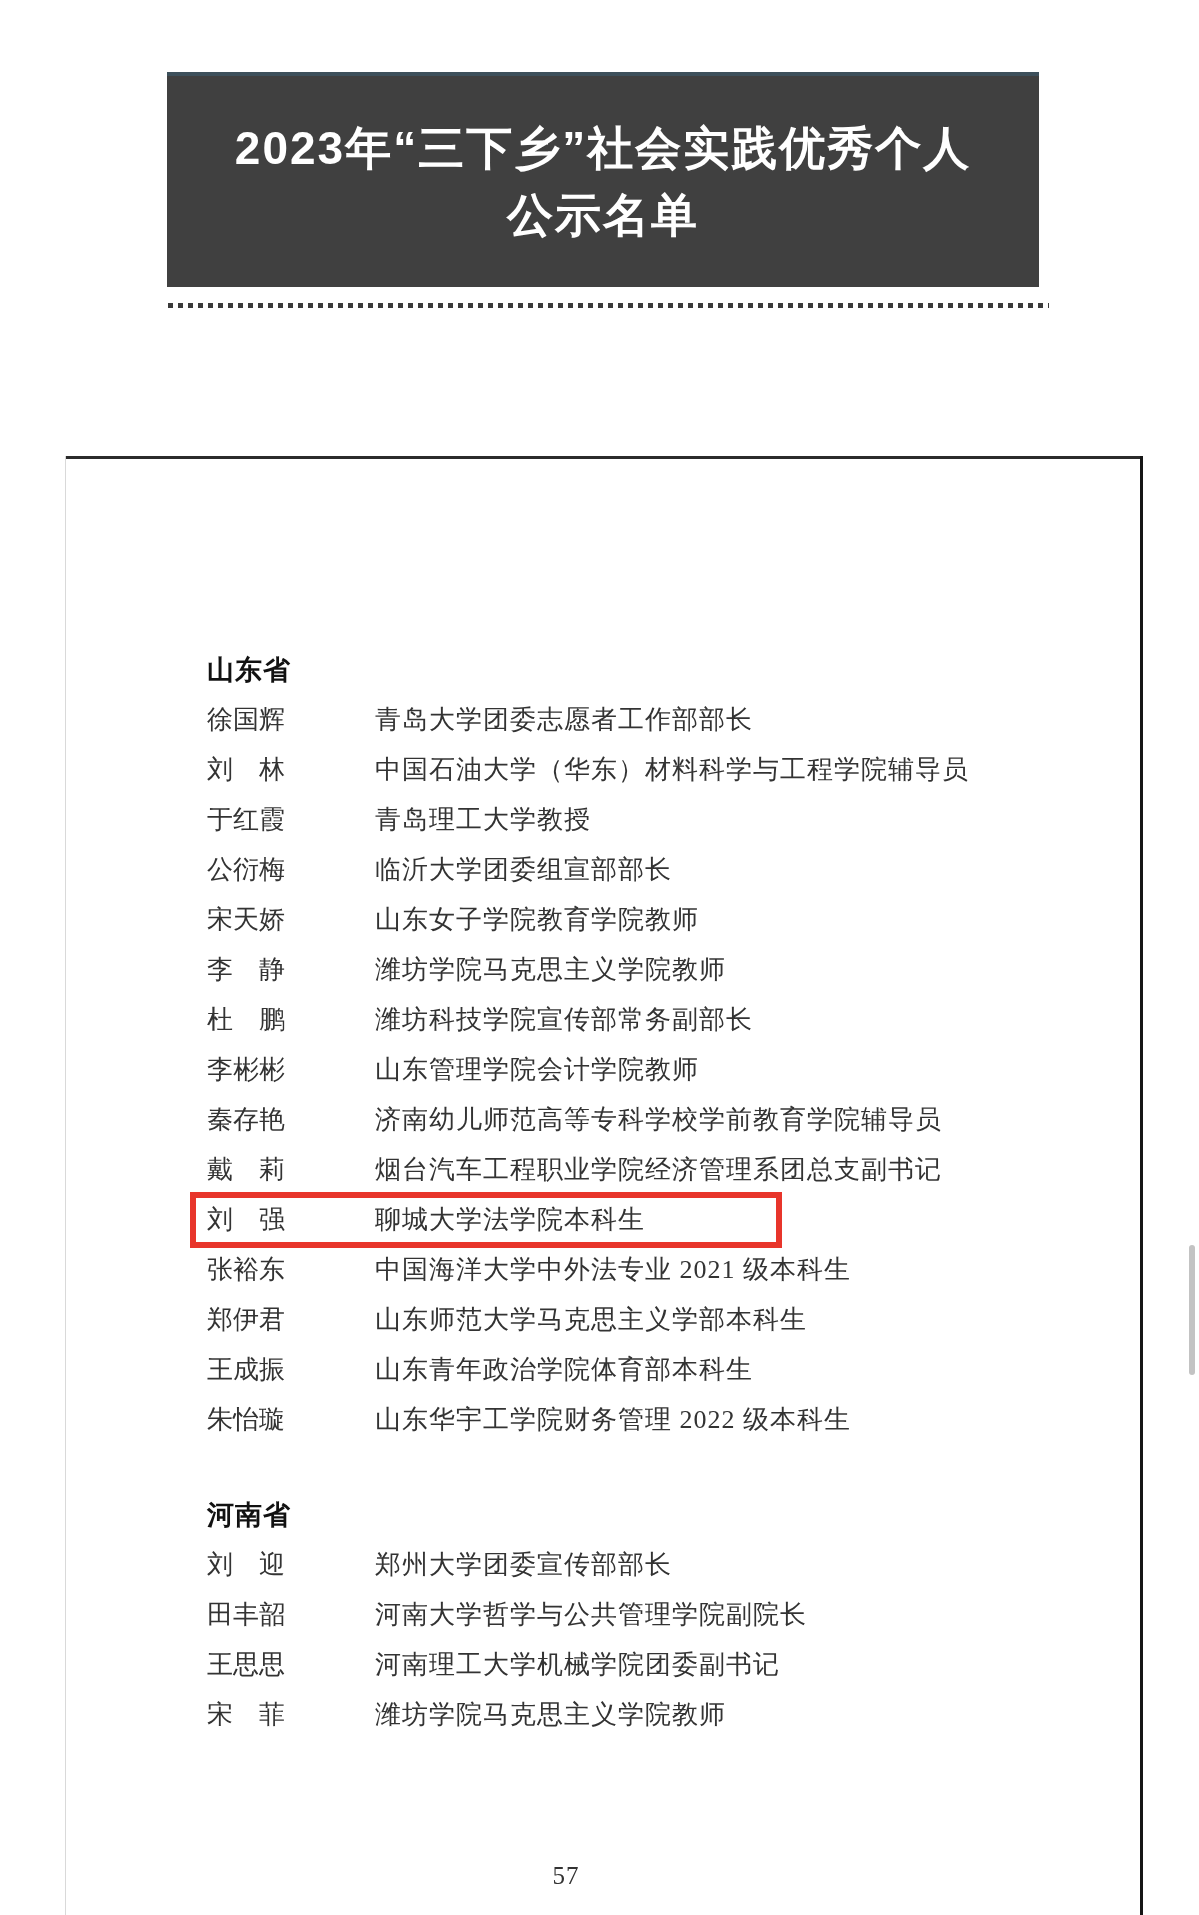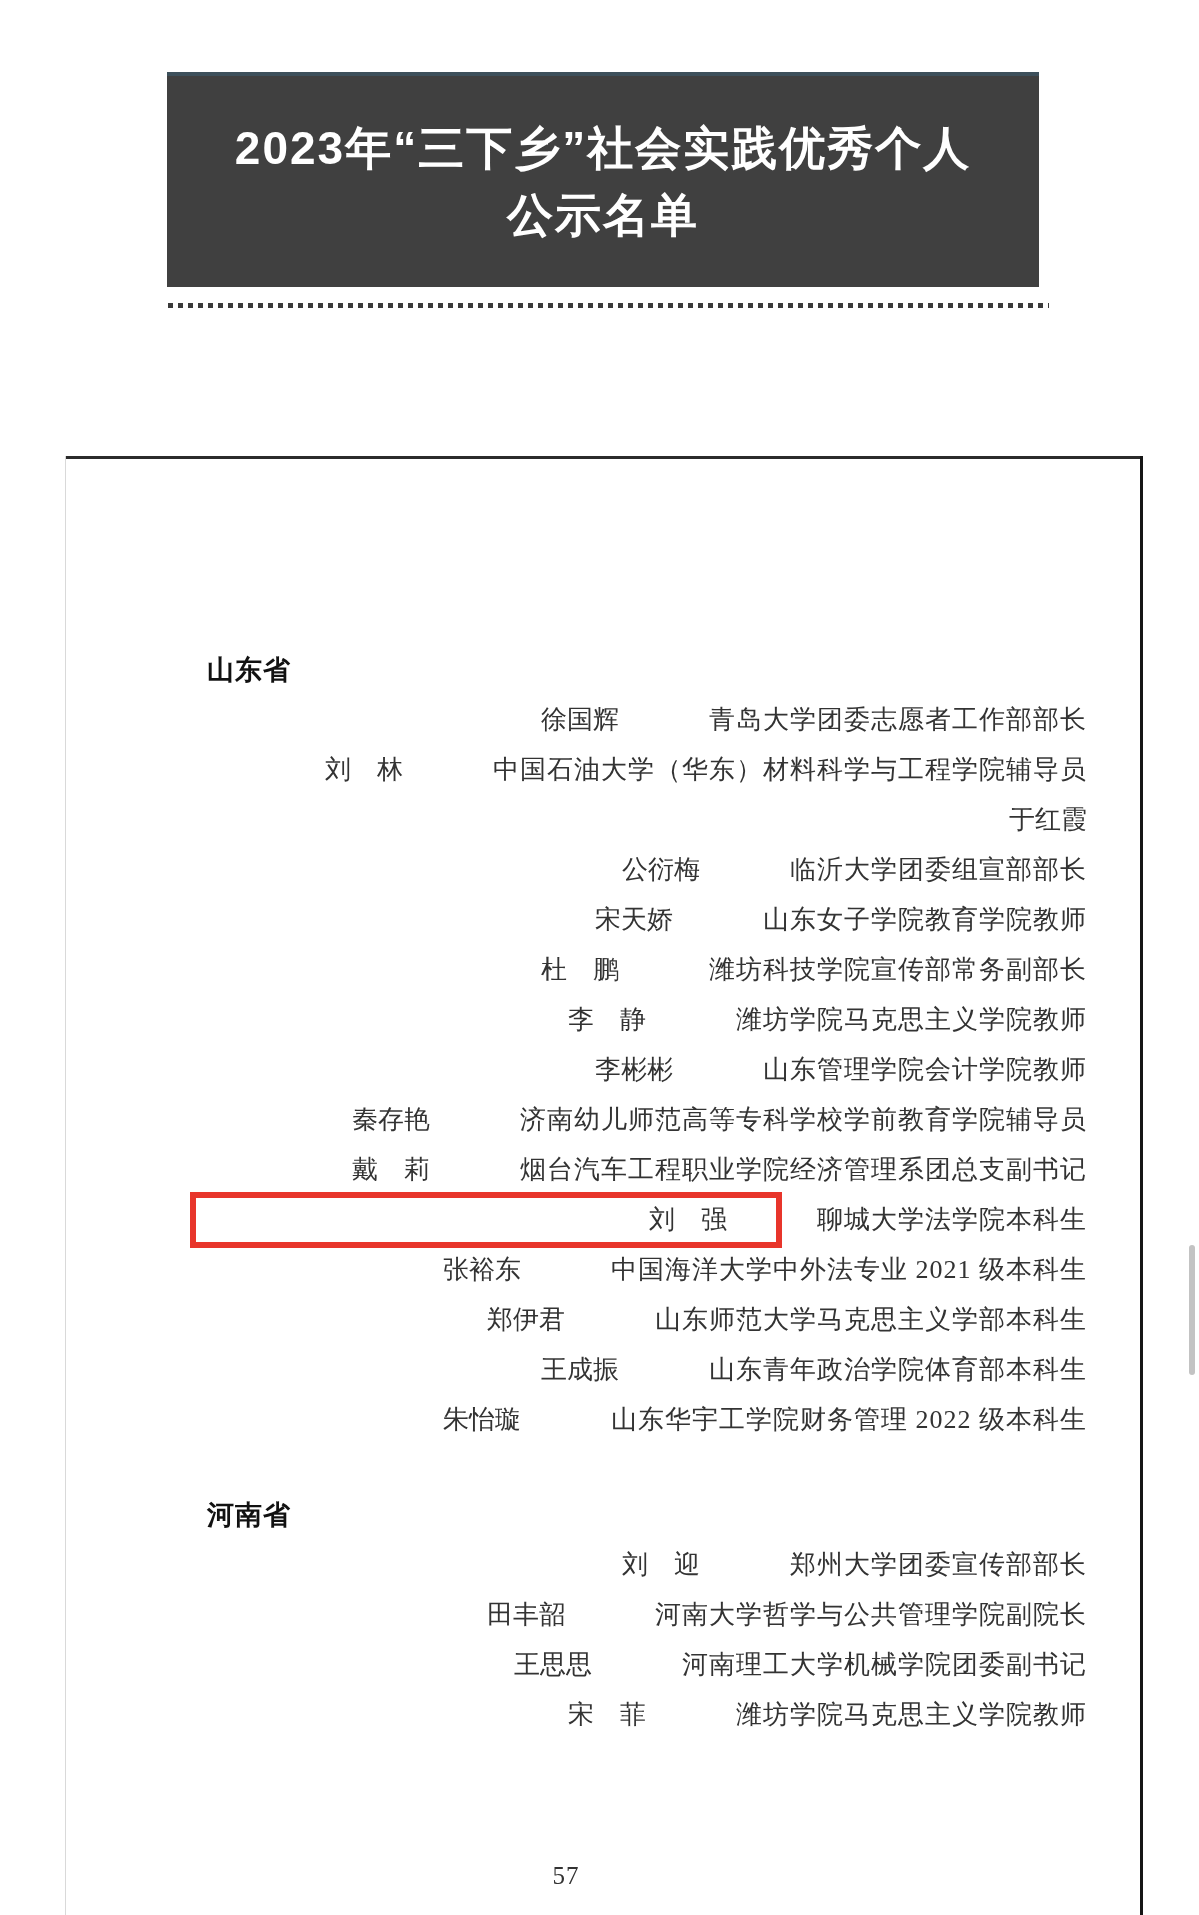--- a/index.html
+++ b/index.html
@@ -26,21 +26,21 @@
   .border-right{position:absolute;left:1140px;top:456px;width:3px;height:1459px;background:#161616;}
   
   .scroll-thumb{position:absolute;left:1189px;top:1245px;width:6px;height:130px;background:#c3c3c3;border-radius:3px;}
   
   .content{position:absolute;left:207px;top:645px;width:880px;font-size:26px;color:#333333;}
   .section + .section{margin-top:45px;}
   .section-heading{
     height:50px;line-height:50px;font-weight:bold;color:#111111;
     font-family:Liberation Serif, serif;font-size:27px;letter-spacing:1px;
   }
-  .row{height:50px;line-height:50px;display:flex;position:relative;justify-content:flex-end;}
+  .row{height:50px;line-height:50px;display:flex;position:relative;}
   .row .name{width:78px;flex:0 0 78px;white-space:nowrap;}
   .row .desc{margin-left:90px;letter-spacing:1px;white-space:nowrap;font-family:Liberation Serif, serif;}
   
   .red-box{
     position:absolute;left:-17px;top:-3px;width:592px;height:56px;
     border:6px solid #e8352b;box-sizing:border-box;z-index:2;pointer-events:none;
   }
   
   .page-num{
     position:absolute;left:65px;top:1862px;width:1002px;text-align:center;
@@ -69,36 +69,37 @@
       <div class="row">
         <span class="name">徐国辉</span>
         <span class="desc">青岛大学团委志愿者工作部部长</span>
       </div>
       <div class="row">
         <span class="name">刘　林</span>
         <span class="desc">中国石油大学（华东）材料科学与工程学院辅导员</span>
       </div>
       <div class="row">
         <span class="name">于红霞</span>
+        <span class="desc">青岛理工大学教授</span>
       </div>
       <div class="row">
         <span class="name">公衍梅</span>
         <span class="desc">临沂大学团委组宣部部长</span>
       </div>
       <div class="row">
         <span class="name">宋天娇</span>
         <span class="desc">山东女子学院教育学院教师</span>
       </div>
       <div class="row">
+        <span class="name">李　静</span>
+        <span class="desc">潍坊学院马克思主义学院教师</span>
+      </div>
+      <div class="row">
         <span class="name">杜　鹏</span>
         <span class="desc">潍坊科技学院宣传部常务副部长</span>
-      </div>
-      <div class="row">
-        <span class="name">李　静</span>
-        <span class="desc">潍坊学院马克思主义学院教师</span>
       </div>
       <div class="row">
         <span class="name">李彬彬</span>
         <span class="desc">山东管理学院会计学院教师</span>
       </div>
       <div class="row">
         <span class="name">秦存艳</span>
         <span class="desc">济南幼儿师范高等专科学校学前教育学院辅导员</span>
       </div>
       <div class="row">

